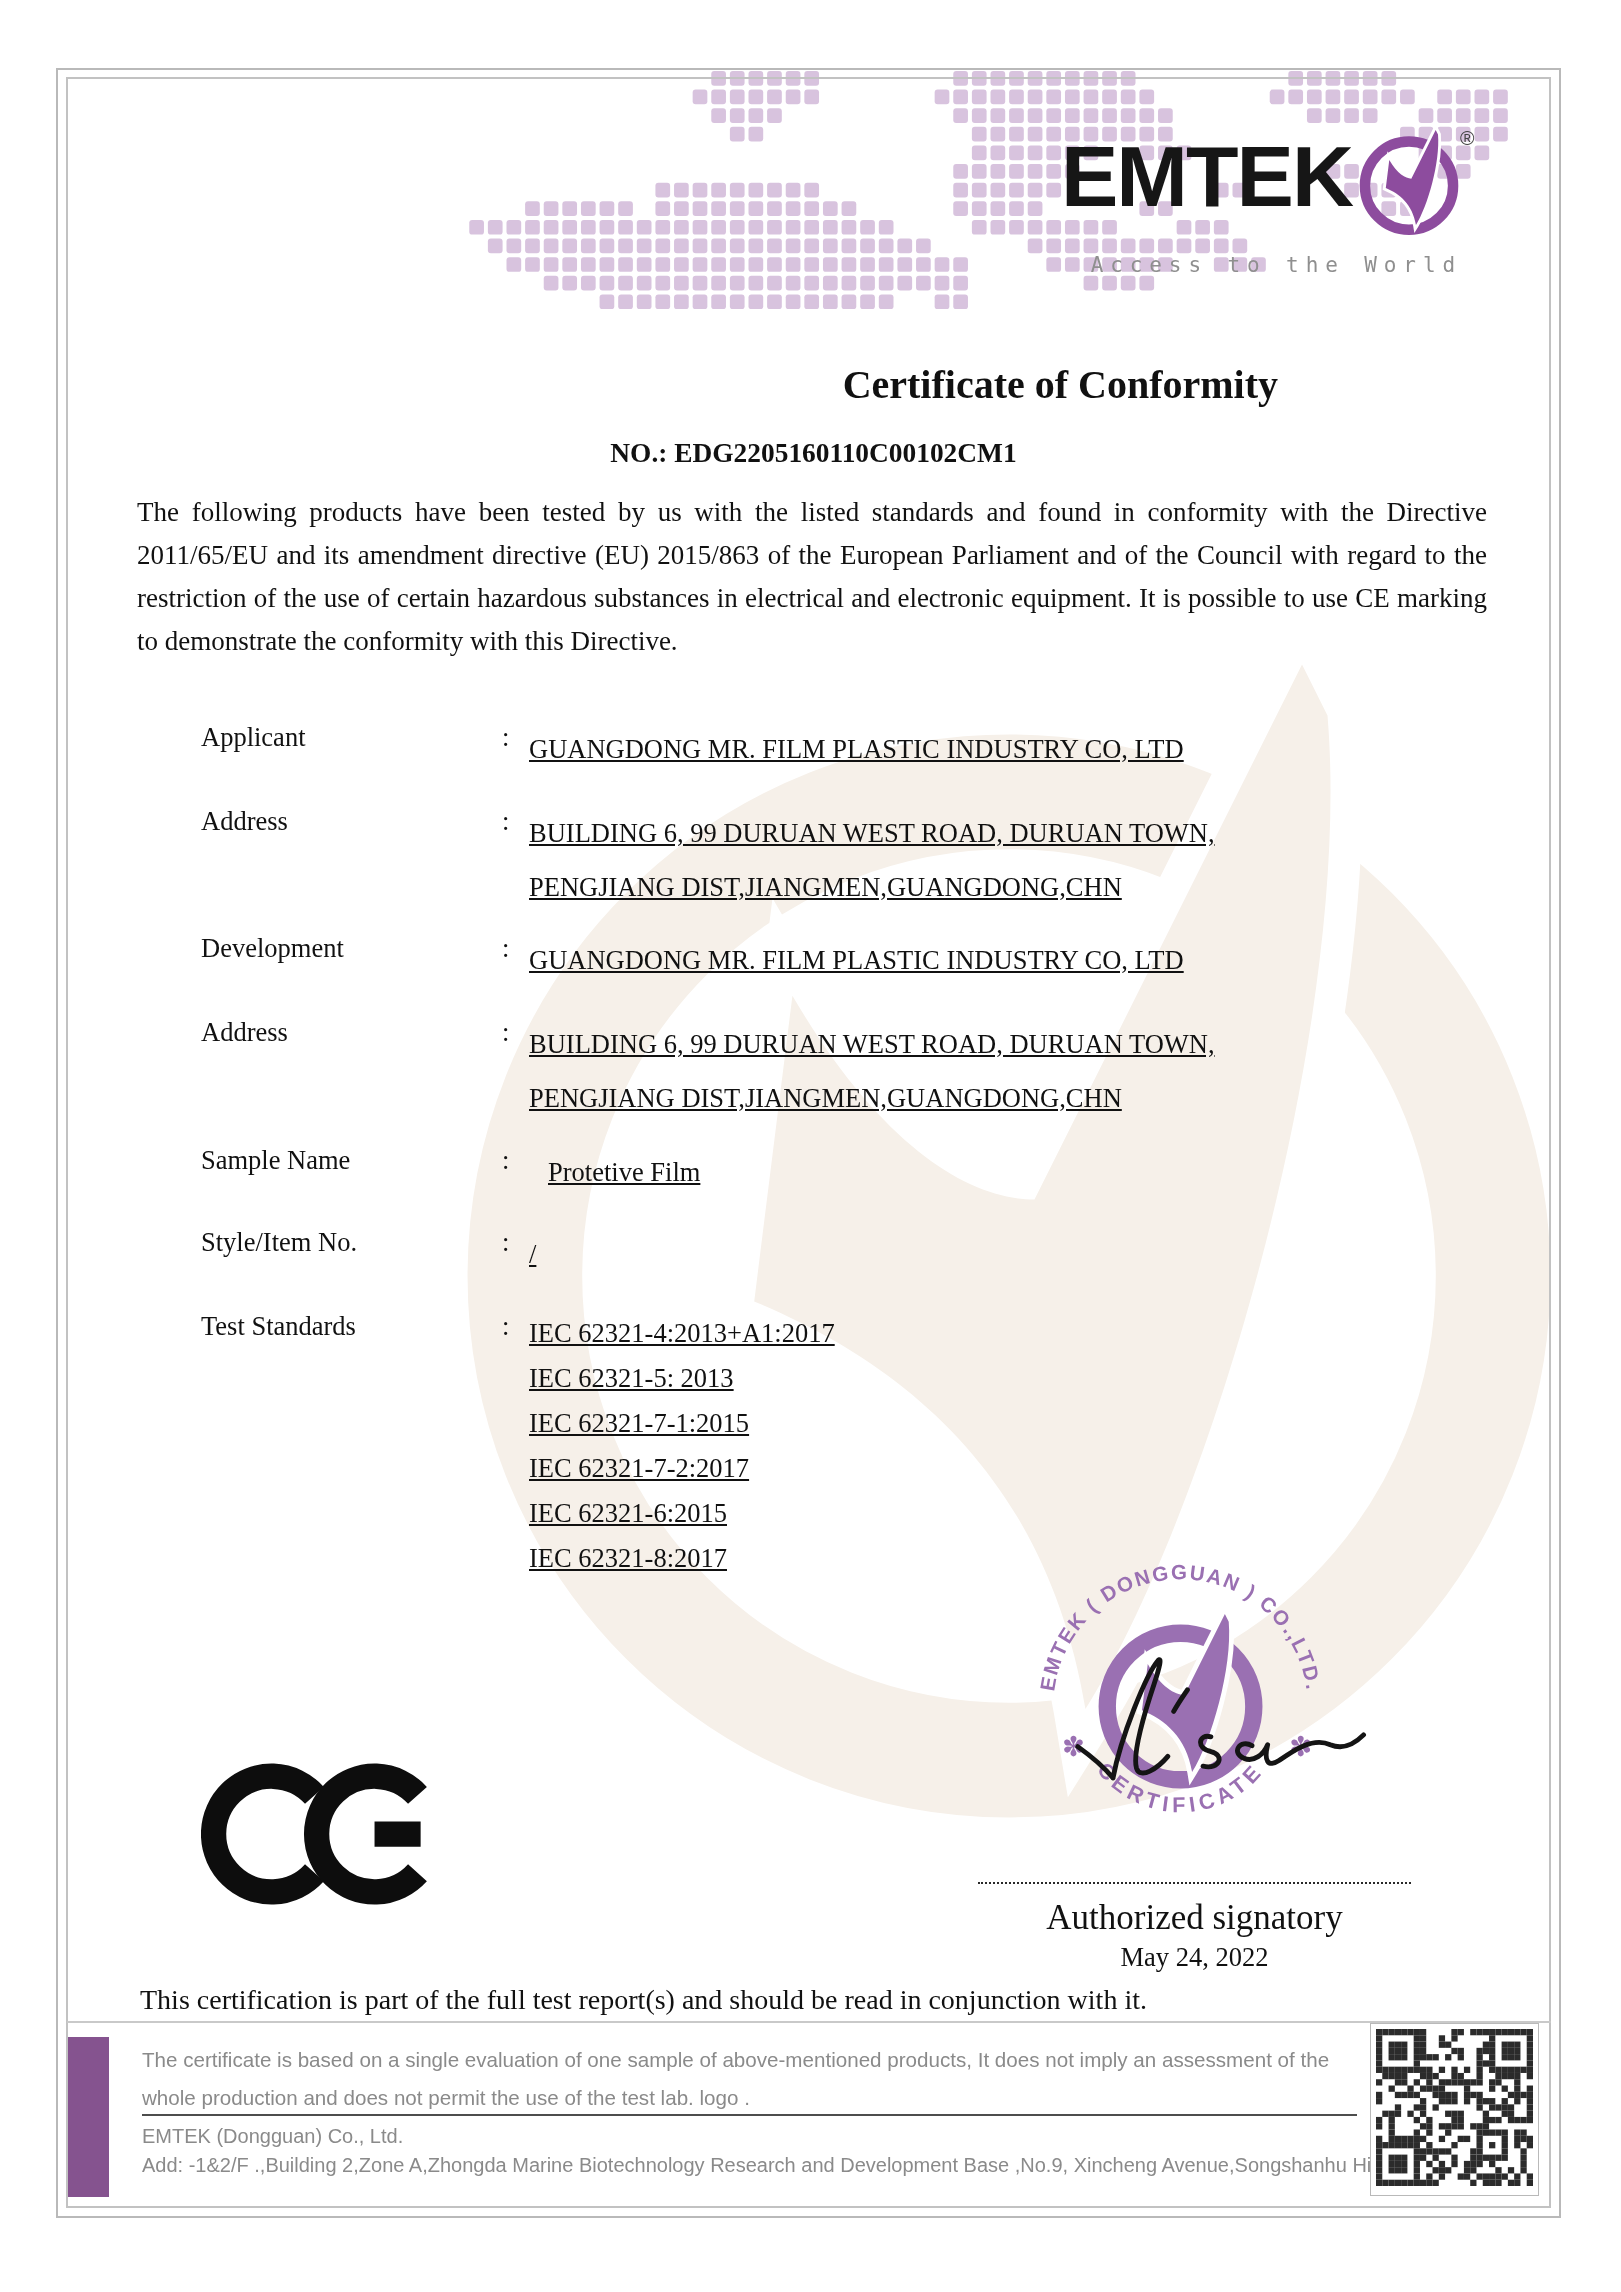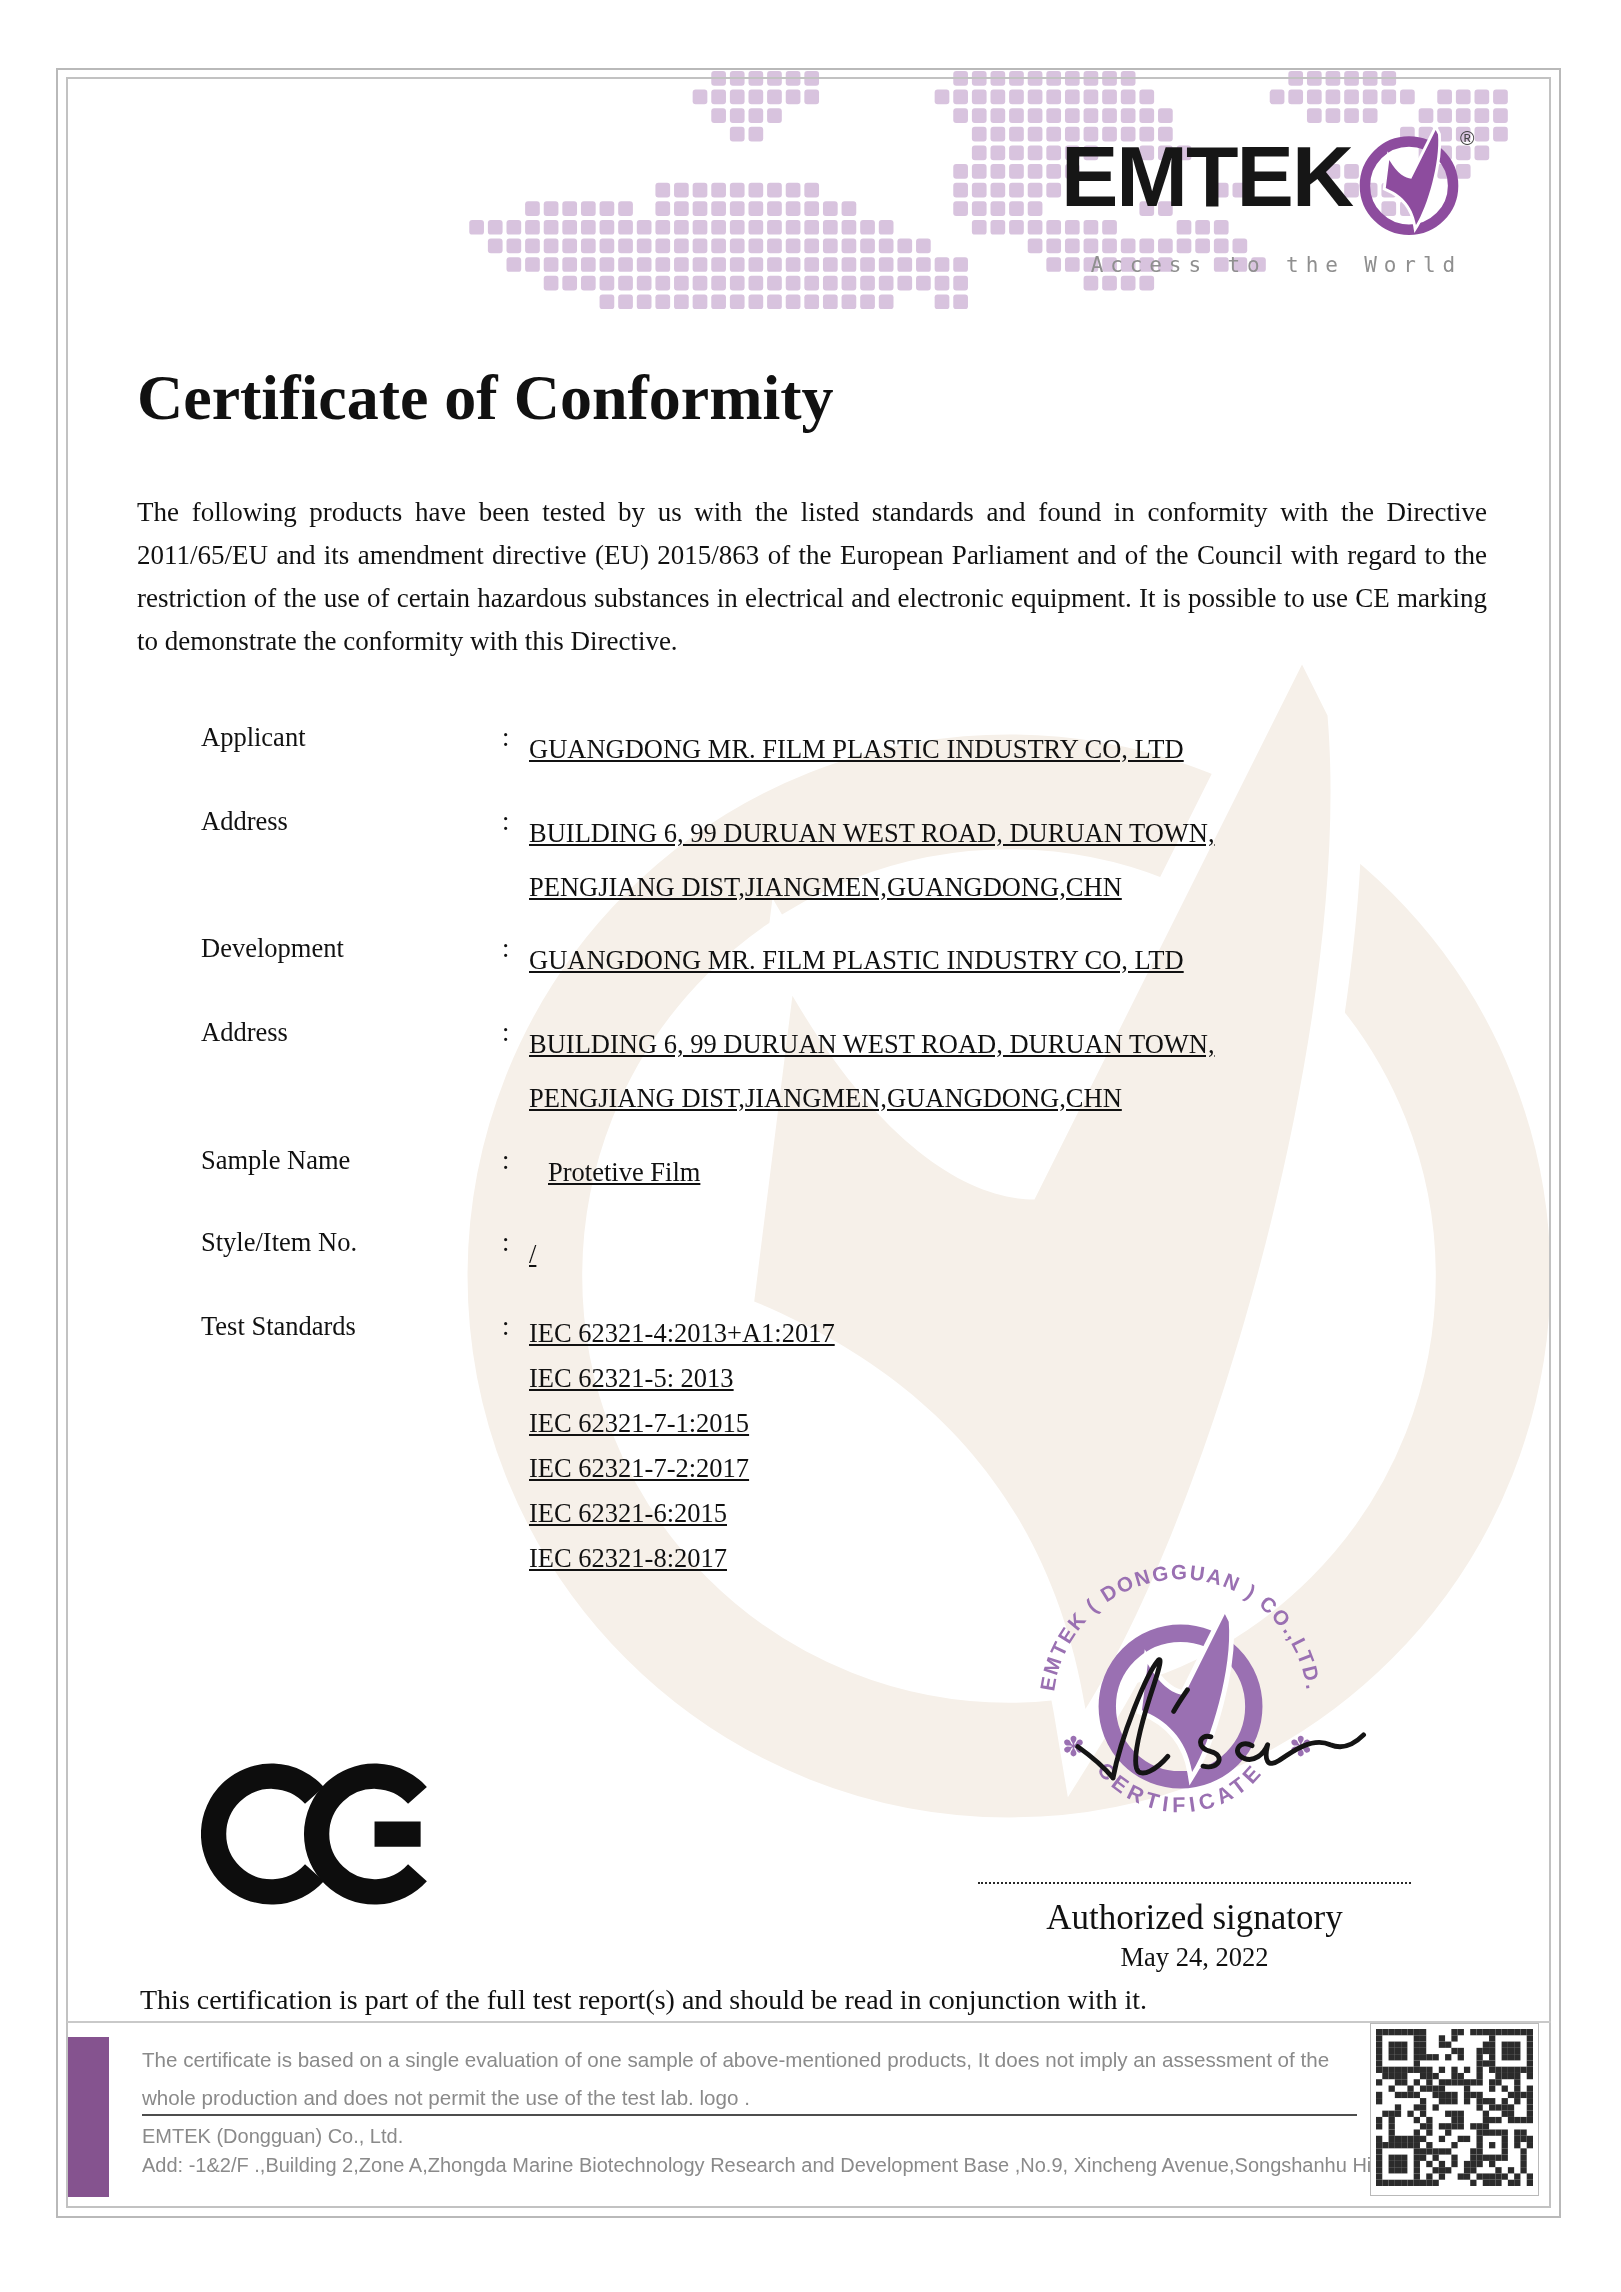--- a/index.html
+++ b/index.html
@@ -16,21 +16,21 @@
   #watermark-svg{left:372px;top:588px;z-index:0;color:#f6f0e9;}
 
   
   .brand-text{left:1061px;top:133px;font-family:"Liberation Sans",sans-serif;font-weight:bold;
               font-size:86px;letter-spacing:-2px;color:#161616;z-index:6;line-height:1;}
   #logo-mark-svg{left:1351px;top:123px;z-index:6;color:#8d4c9e;}
   .registered{left:1460px;top:127px;font-family:"Liberation Sans",sans-serif;font-size:19.6px;color:#444;z-index:6;}
   .tagline{right:159px;top:253px;font-family:"DejaVu Sans Mono",monospace;font-size:21px;
            letter-spacing:6.9px;color:#8f8f8f;z-index:6;white-space:nowrap;}
 
-  .doc-title{left:137px;top:361px;width:1141px;text-align:left;font-size:64px;font-weight:bold;z-index:5;}
+  .doc-title{left:137px;top:361px;width:1141px;text-align:right;font-size:40px;font-weight:bold;z-index:5;}
   .doc-no{left:137px;top:438px;width:1353px;text-align:center;font-size:27.4px;font-weight:bold;z-index:5;}
 
   .intro{left:137px;top:491px;width:1350px;font-size:27px;line-height:43px;text-align:justify;z-index:5;}
 
   
   #fields{z-index:5;}
   .frow{position:absolute;left:201px;width:1304px;}
   .flabel{position:absolute;left:0;top:0;font-size:26.5px;white-space:nowrap;}
   .fcolon{position:absolute;left:301px;top:0;font-size:26.5px;}
   .fvalue{position:absolute;left:328px;top:0;font-size:26.5px;white-space:nowrap;text-decoration:underline;}
@@ -401,20 +401,21 @@
   <div class="abs border-inner"></div>
 
   <div class="abs brand-text">EMTEK</div>
   <svg id="logo-mark-svg" class="abs" width="116" height="116" viewBox="0 0 100 100">
     <use href="#emtek-mark" width="100" height="100"></use>
   </svg>
   <div class="abs registered">®</div>
   <div class="abs tagline">Access to the World</div>
 
   <div class="abs doc-title">Certificate of Conformity</div>
+  <div class="abs doc-no">NO.: EDG2205160110C00102CM1</div>
 
   <div class="abs intro">The following products have been tested by us with the listed standards and found in conformity with the Directive 2011/65/EU and its amendment directive (EU) 2015/863 of the European Parliament and of the Council with regard to the restriction of the use of certain hazardous substances in electrical and electronic equipment. It is possible to use CE marking to demonstrate the conformity with this Directive.</div>
 
   <div id="fields">
       <div class="frow" style="top: 722px;">
         <div class="flabel">Applicant</div>
         <div class="fcolon">:</div>
         <div class="fvalue" style="line-height: 54px;">
           <div>GUANGDONG MR. FILM PLASTIC INDUSTRY CO, LTD</div>
         </div>

